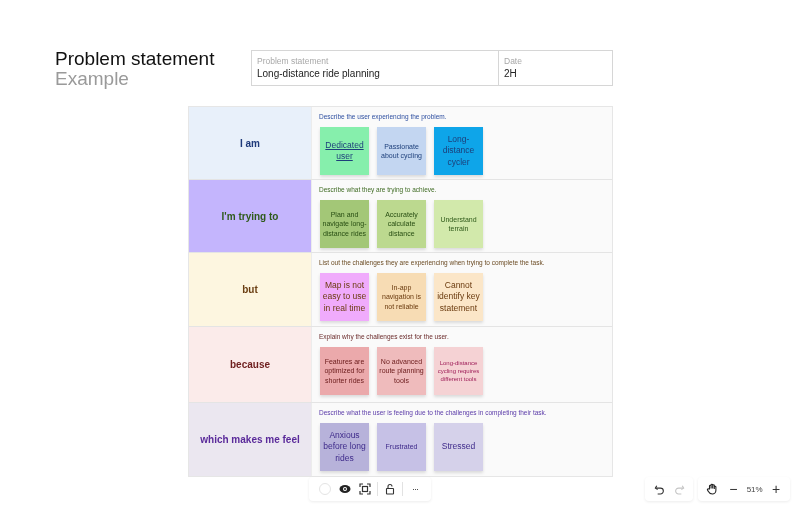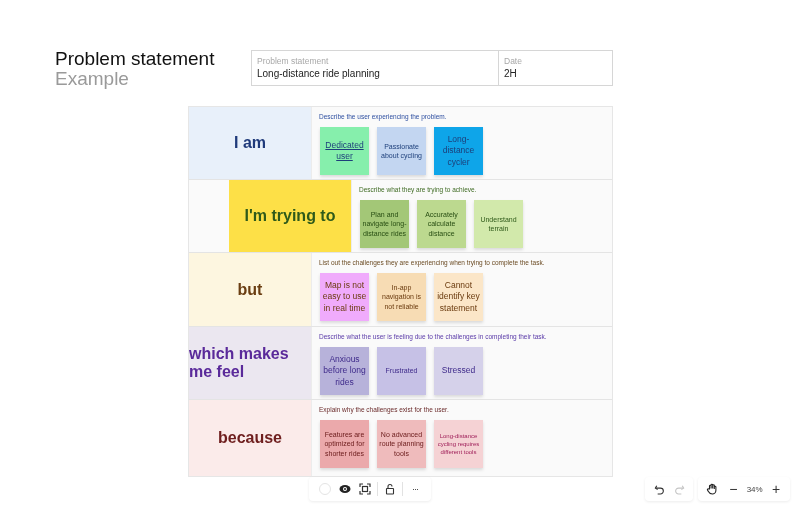--- a/index.html
+++ b/index.html
@@ -12,21 +12,21 @@
     .header-box { position: absolute; left: 251px; top: 50px; width: 362px; height: 36px; border: 1px solid #d6d6d6; display: flex; background: #fff; }
     .header-cell { padding: 5px 5px 0 5px; }
     .header-cell.main { width: 247px; border-right: 1px solid #d6d6d6; }
     .header-cell.date { flex: 1; }
     .hc-label { font-size: 8.5px; color: #a8a8a8; line-height: 11px; }
     .hc-value { font-size: 10px; color: #222; line-height: 13px; }
 
     .board { position: absolute; left: 188px; top: 106px; width: 425px; border: 1px solid #e6e6e6; background: #fafafa; }
     .row { display: flex; border-bottom: 1px solid #e4e4e4; }
     .row:last-child { border-bottom: none; }
-    .row-label { width: 123px; display: flex; align-items: center; justify-content: center; font-size: 16px; font-weight: bold; border-right: 1px solid #ececec; }
+    .row-label { width: 123px; display: flex; align-items: center; justify-content: center; font-size: 10px; font-weight: bold; border-right: 1px solid #ececec; }
     .row-body { flex: 1; padding: 5px 0 0 7px; background: #fafafa; }
     .row-desc { font-size: 6.5px; line-height: 9px; margin-bottom: 6px; }
     .notes { display: flex; gap: 8px; margin-left: 1px; }
     .note { width: 49px; height: 48px; display: flex; align-items: center; justify-content: center; text-align: center; line-height: 1.35; box-shadow: 0 2px 3px rgba(0,0,0,0.13); padding: 2px; }
     .fs-l { font-size: 8.5px; }
     .fs-m { font-size: 7px; }
     .fs-s { font-size: 6px; }
 
     .toolbar-left { position: absolute; left: 309px; top: 477px; width: 122px; height: 24px; background: #fff; border-radius: 4px; box-shadow: 0 1px 3px rgba(0,0,0,0.08); display: flex; align-items: center; padding: 0 6px; gap: 0; }
     .tb-btn { width: 22px; height: 22px; display: flex; align-items: center; justify-content: center; color: #333; font-size: 11px; }
@@ -62,60 +62,60 @@
         <div class="row-body">
           <div class="row-desc" style="color: rgb(46, 79, 160);">Describe the user experiencing the problem.</div>
           <div class="notes">
             <div class="note fs-l" style="background: #86efac; color: rgb(29, 63, 122); text-decoration: underline;">Dedicated user</div>
             <div class="note fs-m" style="background: rgb(195, 214, 241); color: rgb(29, 63, 122);">Passionate about cycling</div>
             <div class="note fs-l" style="background: #0ea5e9; color: rgb(29, 63, 122);">Long-distance cycler</div>
           </div>
         </div>
       </div>
       <div class="row" style="height: 73px;">
-        <div class="row-label" style="background: #fde047; color: rgb(47, 90, 26); margin-left: 40px;">I'm trying to</div>
+        <div class="row-label" style="background: #c4b5fd; color: rgb(47, 90, 26);">I'm trying to</div>
         <div class="row-body">
           <div class="row-desc" style="color: rgb(62, 106, 34);">Describe what they are trying to achieve.</div>
           <div class="notes">
             <div class="note fs-m" style="background: rgb(163, 199, 119); color: rgb(39, 77, 18);">Plan and navigate long-distance rides</div>
             <div class="note fs-m" style="background: rgb(188, 217, 143); color: rgb(39, 77, 18);">Accurately calculate distance</div>
             <div class="note fs-m" style="background: rgb(210, 233, 171); color: rgb(47, 90, 26);">Understand terrain</div>
           </div>
         </div>
       </div>
       <div class="row" style="height: 74px;">
         <div class="row-label" style="background: rgb(253, 246, 224); color: rgb(106, 62, 18);">but</div>
         <div class="row-body">
           <div class="row-desc" style="color: rgb(106, 74, 34);">List out the challenges they are experiencing when trying to complete the task.</div>
           <div class="notes">
             <div class="note fs-l" style="background: #f0abfc; color: rgb(106, 58, 14);">Map is not easy to use in real time</div>
             <div class="note fs-m" style="background: rgb(247, 220, 180); color: rgb(106, 58, 14);">In-app navigation is not reliable</div>
             <div class="note fs-l" style="background: rgb(251, 230, 200); color: rgb(106, 58, 14);">Cannot identify key statement</div>
           </div>
         </div>
       </div>
+      <div class="row" style="height: 76px;">
+        <div class="row-label" style="background: rgb(251, 235, 234); color: rgb(110, 30, 30);">because</div>
+        <div class="row-body">
+          <div class="row-desc" style="color: rgb(106, 42, 42);">Explain why the challenges exist for the user.</div>
+          <div class="notes">
+            <div class="note fs-m" style="background: rgb(235, 169, 171); color: rgb(106, 26, 26);">Features are optimized for shorter rides</div>
+            <div class="note fs-m" style="background: rgb(239, 187, 188); color: rgb(106, 26, 26);">No advanced route planning tools</div>
+            <div class="note fs-s" style="background: rgb(245, 210, 212); color: rgb(160, 32, 90);">Long-distance cycling requires different tools</div>
+          </div>
+        </div>
+      </div>
       <div class="row" style="height: 73px;">
         <div class="row-label" style="background: rgb(235, 231, 240); color: rgb(90, 42, 154);">which makes me feel</div>
         <div class="row-body">
           <div class="row-desc" style="color: rgb(90, 58, 168);">Describe what the user is feeling due to the challenges in completing their task.</div>
           <div class="notes">
             <div class="note fs-l" style="background: rgb(183, 178, 218); color: rgb(62, 42, 138);">Anxious before long rides</div>
             <div class="note fs-m" style="background: rgb(198, 193, 230); color: rgb(62, 42, 138);">Frustrated</div>
             <div class="note fs-l" style="background: rgb(213, 209, 234); color: rgb(62, 42, 138);">Stressed</div>
-          </div>
-        </div>
-      </div>
-      <div class="row" style="height: 76px;">
-        <div class="row-label" style="background: rgb(251, 235, 234); color: rgb(110, 30, 30);">because</div>
-        <div class="row-body">
-          <div class="row-desc" style="color: rgb(106, 42, 42);">Explain why the challenges exist for the user.</div>
-          <div class="notes">
-            <div class="note fs-m" style="background: rgb(235, 169, 171); color: rgb(106, 26, 26);">Features are optimized for shorter rides</div>
-            <div class="note fs-m" style="background: rgb(239, 187, 188); color: rgb(106, 26, 26);">No advanced route planning tools</div>
-            <div class="note fs-s" style="background: rgb(245, 210, 212); color: rgb(160, 32, 90);">Long-distance cycling requires different tools</div>
           </div>
         </div>
       </div>
     </div>
 
   <div class="toolbar-left">
     <div class="tb-btn">
       <span style="width:12px;height:12px;border-radius:50%;border:1px solid #e4e4e4;display:block;"></span>
     </div>
     <div class="tb-btn">
@@ -161,19 +161,19 @@
 
   <div class="toolbar-right-b">
     <div class="icon-btn">
       <svg width="12" height="12" viewBox="0 0 12 12" fill="none" stroke="#222" stroke-width="1.1">
           <path d="M3.5 6V3a.8.8 0 0 1 1.6 0v2.5V2a.8.8 0 0 1 1.6 0v3.5V2.6a.8.8 0 0 1 1.6 0V6V4a.8.8 0 0 1 1.6 0v3.2c0 2-1.5 3.8-3.6 3.8S3 9.8 2.2 8.3L1.4 6.8a.8.8 0 0 1 1.3-.8z"></path>
         </svg>
     </div>
     <div class="icon-btn">
       <span style="font-size:14px;">−</span>
     </div>
-    <span class="zoom-text">34%</span>
+    <span class="zoom-text">51%</span>
     <div class="icon-btn">
       <span style="font-size:14px;">+</span>
     </div>
   </div>
 
 </div>
 
 </body></html>

